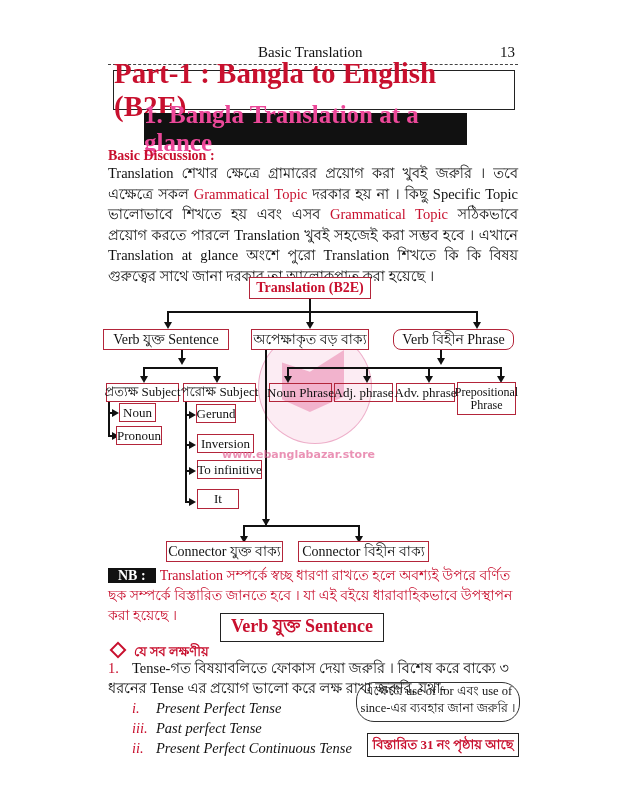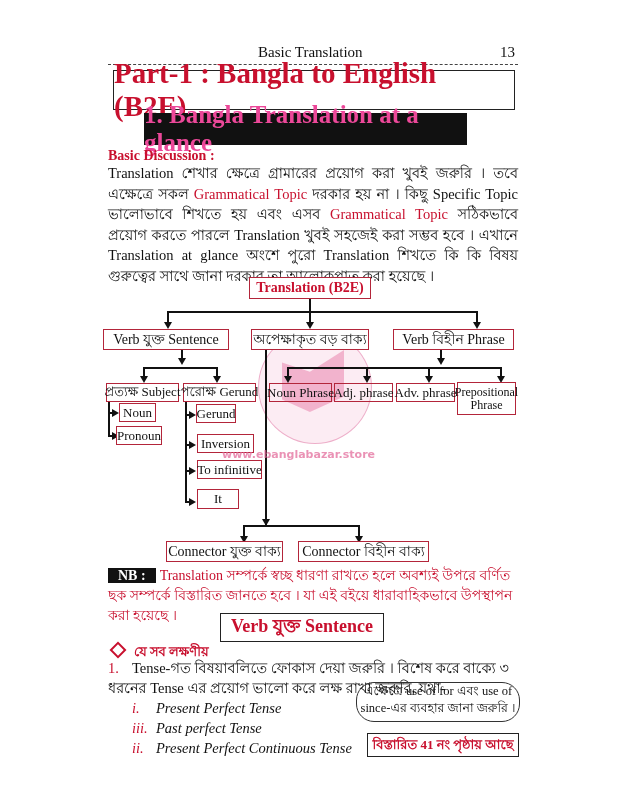--- a/index.html
+++ b/index.html
@@ -67,32 +67,32 @@
   <div class="line" style="left:167px;top:311px;width:311px;height:1.5px;"></div>
   <div class="line" style="left:167px;top:311px;width:1.5px;height:12px;"></div>
   <div class="arrow" style="left:164px;top:322px;"></div>
   <div class="line" style="left:309px;top:311px;width:1.5px;height:12px;"></div>
   <div class="arrow" style="left:306px;top:322px;"></div>
   <div class="line" style="left:476px;top:311px;width:1.5px;height:12px;"></div>
   <div class="arrow" style="left:473px;top:322px;"></div>
 
   <div class="box big" style="left:103px;top:329px;width:126px;height:21px;">Verb যুক্ত Sentence</div>
   <div class="box big" style="left:251px;top:329px;width:118px;height:21px;">অপেক্ষাকৃত বড় বাক্য</div>
-  <div class="box big" style="left:393px;top:329px;width:121px;height:21px;">Verb বিহীন Phrase</div>
+  <div class="box big" style="left:393px;top:329px;width:121px;height:21px;border-radius:8px;">Verb বিহীন Phrase</div>
 
   <div class="line" style="left:181px;top:350px;width:1.5px;height:10px;"></div>
   <div class="arrow" style="left:178px;top:358px;"></div>
   <div class="line" style="left:143px;top:367px;width:75px;height:1.5px;"></div>
   <div class="line" style="left:143px;top:367px;width:1.5px;height:10px;"></div>
   <div class="arrow" style="left:140px;top:376px;"></div>
   <div class="line" style="left:216px;top:367px;width:1.5px;height:10px;"></div>
   <div class="arrow" style="left:213px;top:376px;"></div>
 
   <div class="box" style="left:106px;top:383px;width:73px;height:19px;">প্রত্যক্ষ Subject</div>
-  <div class="box" style="left:183px;top:383px;width:73px;height:19px;">পরোক্ষ Gerund</div>
+  <div class="box" style="left:183px;top:383px;width:73px;height:19px;">পরোক্ষ Subject</div>
 
   <div class="line" style="left:108px;top:402px;width:1.5px;height:34px;"></div>
   <div class="line" style="left:108px;top:412px;width:6px;height:1.5px;"></div>
   <div class="arrow-r" style="left:112px;top:409px;"></div>
   <div class="line" style="left:108px;top:435px;width:6px;height:1.5px;"></div>
   <div class="arrow-r" style="left:112px;top:432px;"></div>
   <div class="box" style="left:119px;top:403px;width:37px;height:19px;">Noun</div>
   <div class="box" style="left:116px;top:426px;width:46px;height:19px;">Pronoun</div>
 
   <div class="line" style="left:185px;top:402px;width:1.5px;height:100px;"></div>
@@ -149,13 +149,13 @@
 </div>
 
 <div class="abs item1">
   <span class="num">1.</span><span>Tense-গত বিষয়াবলিতে ফোকাস দেয়া জরুরি । বিশেষ করে বাক্যে ৩ ধরনের Tense এর প্রয়োগ ভালো করে লক্ষ রাখা জরুরি, যথা-</span>
   <div class="sub" style="margin-left:24px;"><span class="roman">i.</span><span>Present Perfect Tense</span></div>
   <div class="sub" style="margin-left:24px;"><span class="roman">iii.</span><span>Past perfect Tense</span></div>
   <div class="sub" style="margin-left:24px;"><span class="roman">ii.</span><span>Present Perfect Continuous Tense</span></div>
 </div>
 
 <div class="abs callout">এক্ষেত্রে use of for এবং use of since-এর ব্যবহার জানা জরুরি ।</div>
-<div class="abs detail">বিস্তারিত 41 নং পৃষ্ঠায় আছে</div>
+<div class="abs detail">বিস্তারিত 31 নং পৃষ্ঠায় আছে</div>
 
 </body></html>

